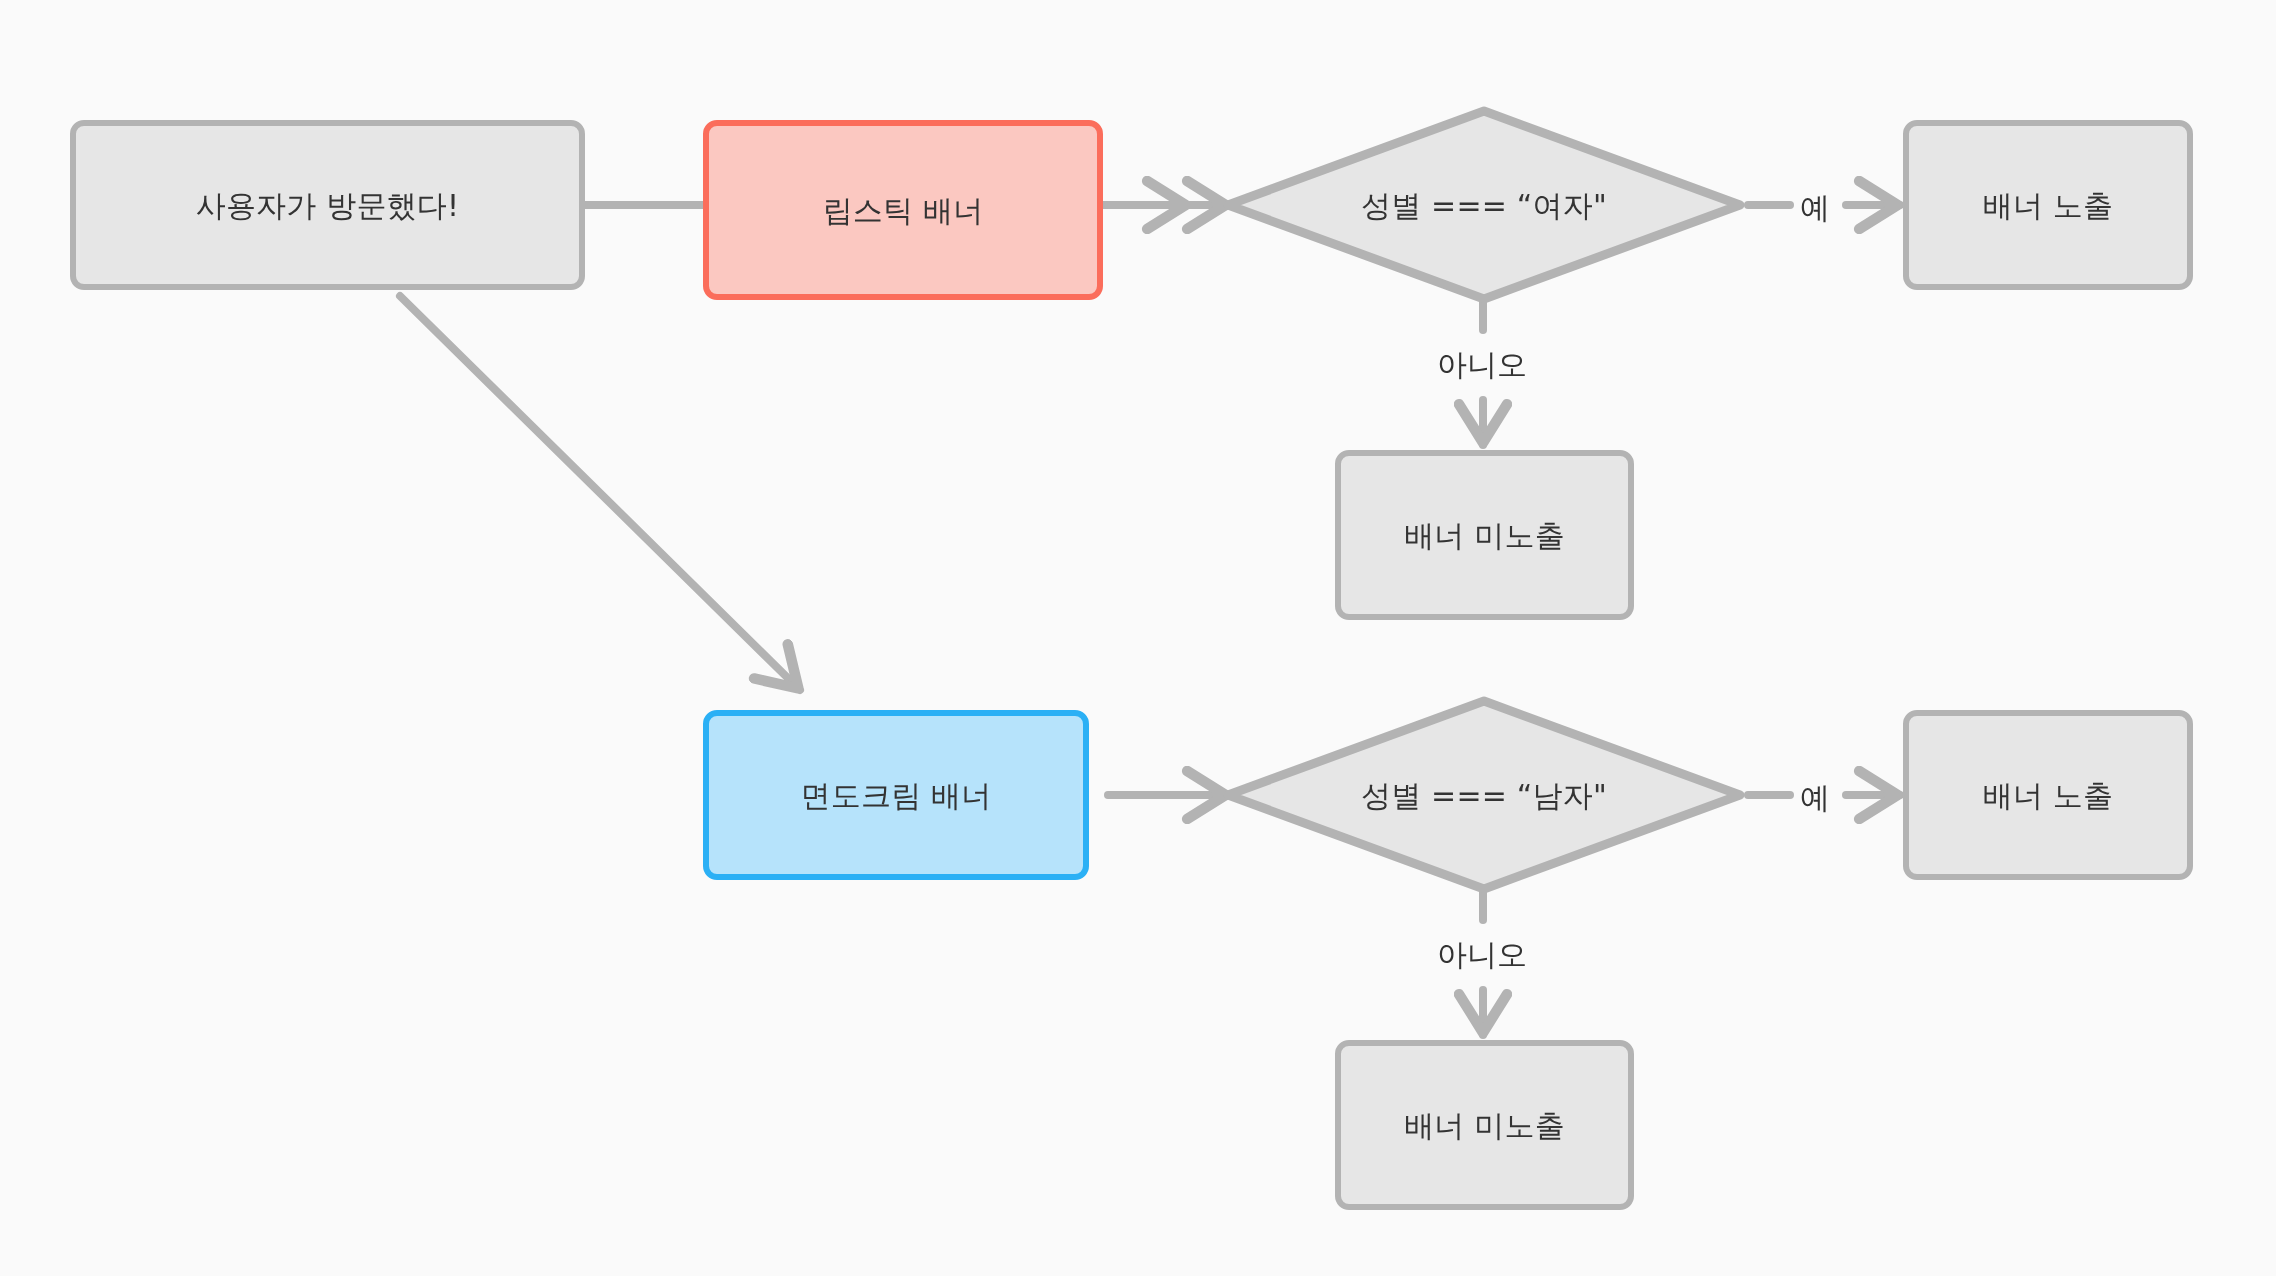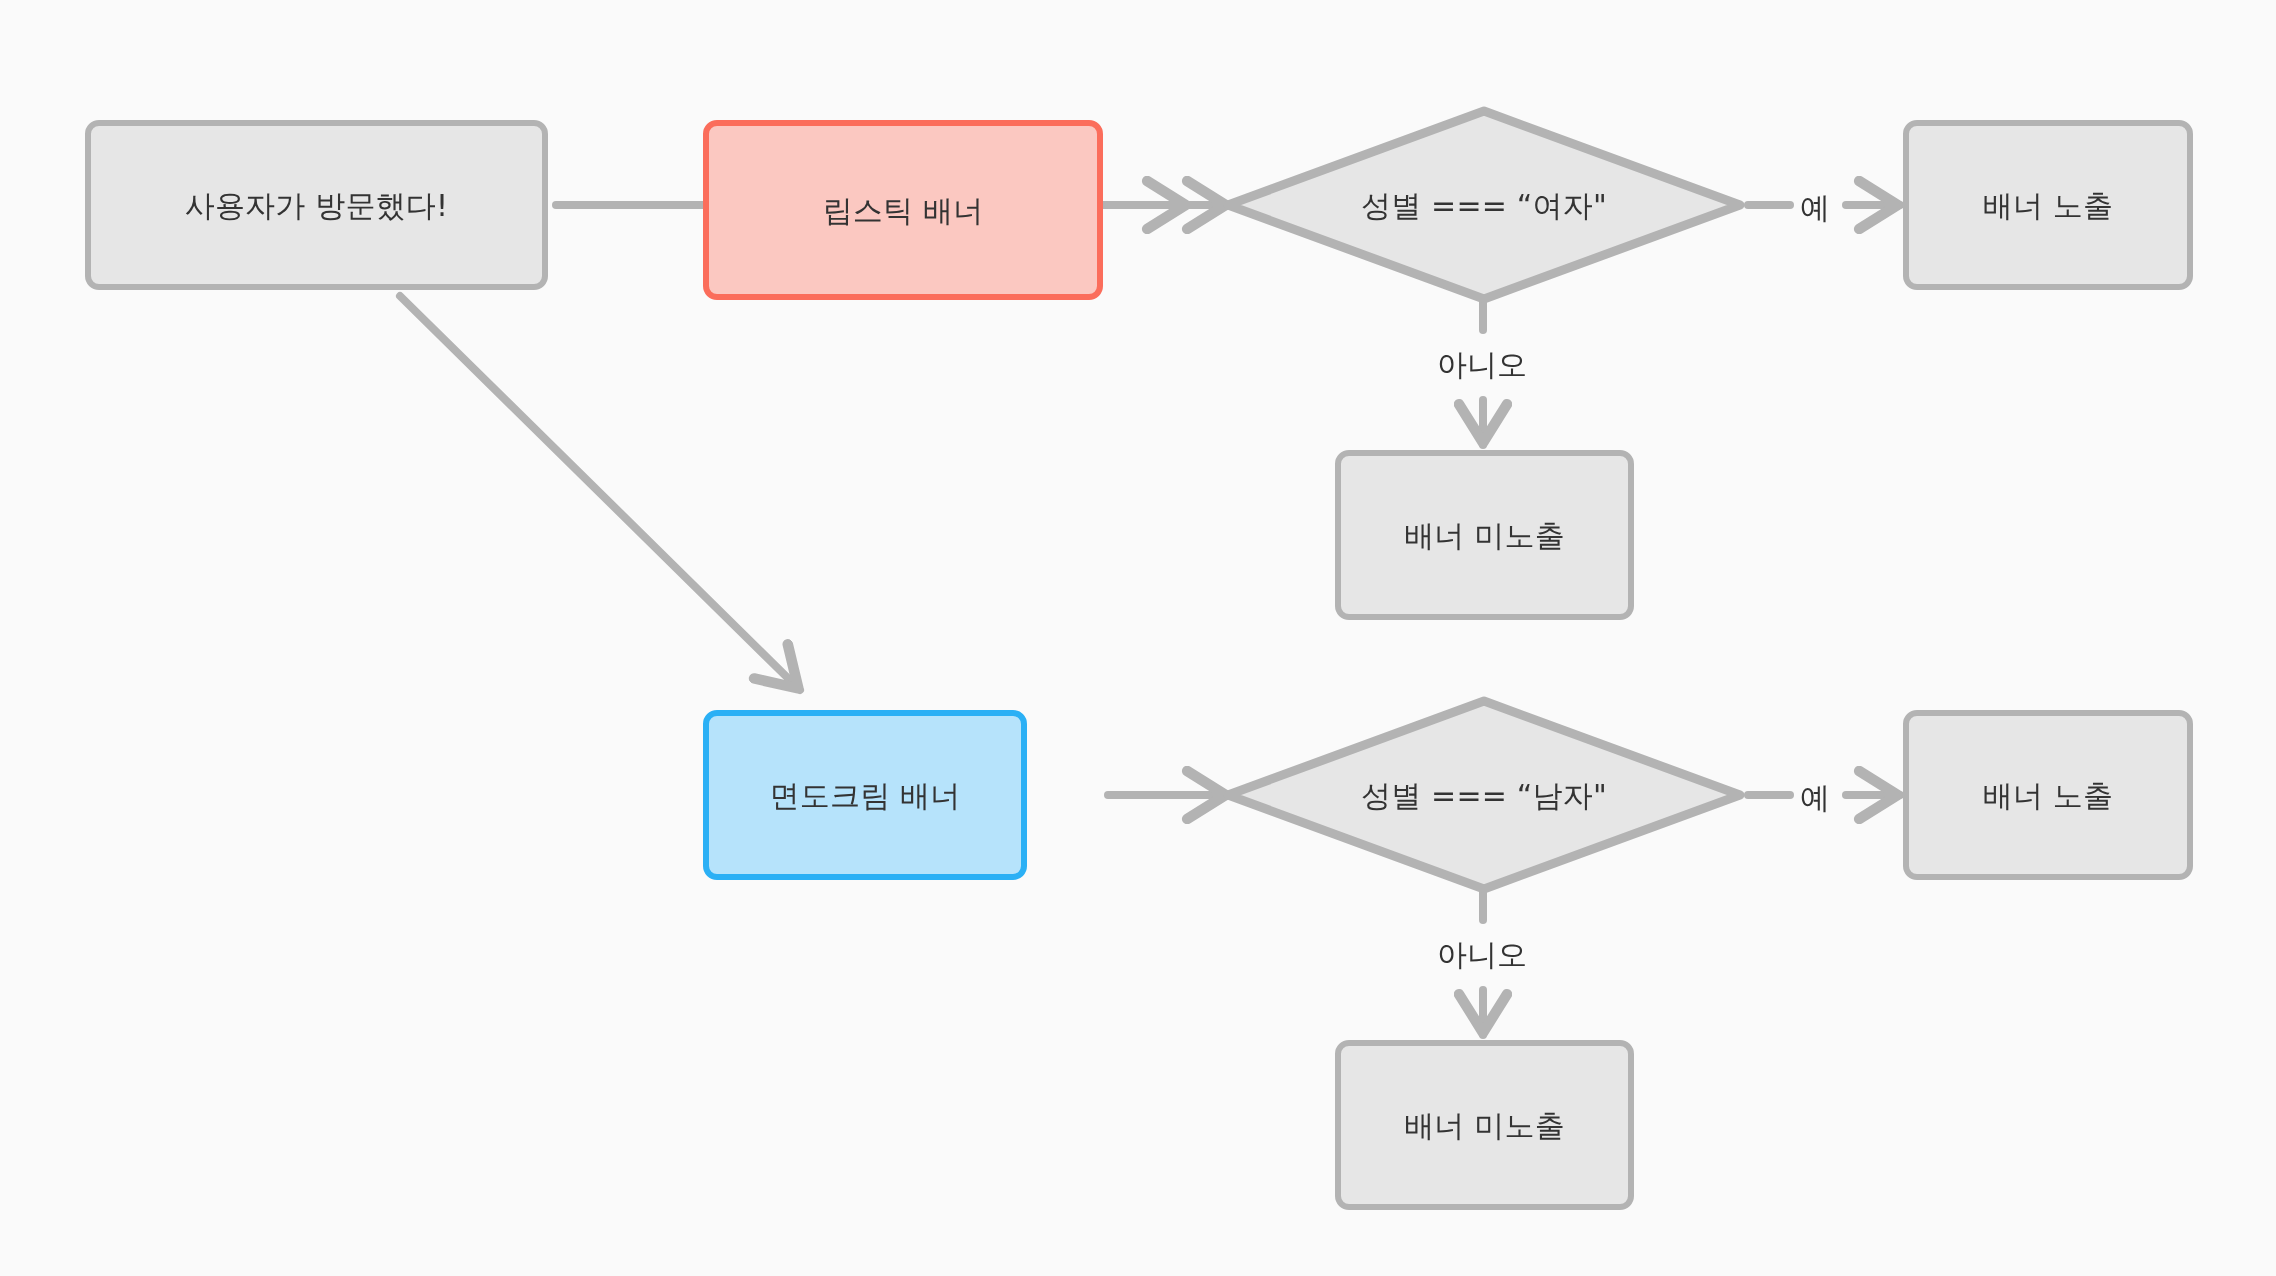--- a/index.html
+++ b/index.html
@@ -106,21 +106,21 @@
 
     <line x1="1108" y1="795" x2="1228" y2="795" stroke="#b3b3b3" stroke-width="8" stroke-linecap="round" marker-end="url(#arrowOpen)"></line>
 
     <line x1="1748" y1="795" x2="1790" y2="795" stroke="#b3b3b3" stroke-width="8" stroke-linecap="round"></line>
     <line x1="1846" y1="795" x2="1900" y2="795" stroke="#b3b3b3" stroke-width="8" stroke-linecap="round" marker-end="url(#arrowOpen)"></line>
 
     <line x1="1483" y1="882" x2="1483" y2="920" stroke="#b3b3b3" stroke-width="8" stroke-linecap="round"></line>
     <line x1="1483" y1="990" x2="1483" y2="1035" stroke="#b3b3b3" stroke-width="8" stroke-linecap="round" marker-end="url(#arrowOpen)"></line>
   </svg>
 
-  <div class="node node-box box-gray" style="left:85px; top:120px; width:463px; height:170px;text-align:center;">
+  <div class="node node-box box-gray" style="left:70px; top:120px; width:515px; height:170px;text-align:center;">
     <span>사용자가 방문했다!</span>
   </div>
 
   <div class="node node-box box-pink" style="left:703px; top:120px; width:400px; height:180px;">
     <span>립스틱 배너</span>
   </div>
 
   <div class="node node-diamond" style="left:1222px; top:105px; width:524px; height:200px;">
     <svg class="diamond-shape" viewBox="0 0 524 200" preserveAspectRatio="none">
       <polygon points="262,6 518,100 262,194 6,100" fill="#e6e6e6" stroke="#b3b3b3" stroke-width="9" stroke-linejoin="round"></polygon>
@@ -137,21 +137,21 @@
   </div>
 
   <div class="edge-label" style="left:1437px; top:345px;">
     <span>아니오</span>
   </div>
 
   <div class="node node-box box-gray" style="left:1335px; top:450px; width:299px; height:170px;">
     <span>배너 미노출</span>
   </div>
 
-  <div class="node node-box box-blue" style="left:703px; top:710px; width:324px; height:170px;">
+  <div class="node node-box box-blue" style="left:703px; top:710px; width:386px; height:170px;">
     <span>면도크림 배너</span>
   </div>
 
   <div class="node node-diamond" style="left:1222px; top:695px; width:524px; height:200px;">
     <svg class="diamond-shape" viewBox="0 0 524 200" preserveAspectRatio="none">
       <polygon points="262,6 518,100 262,194 6,100" fill="#e6e6e6" stroke="#b3b3b3" stroke-width="9" stroke-linejoin="round"></polygon>
     </svg>
     <span class="diamond-label">성별 === “남자"</span>
   </div>
 

